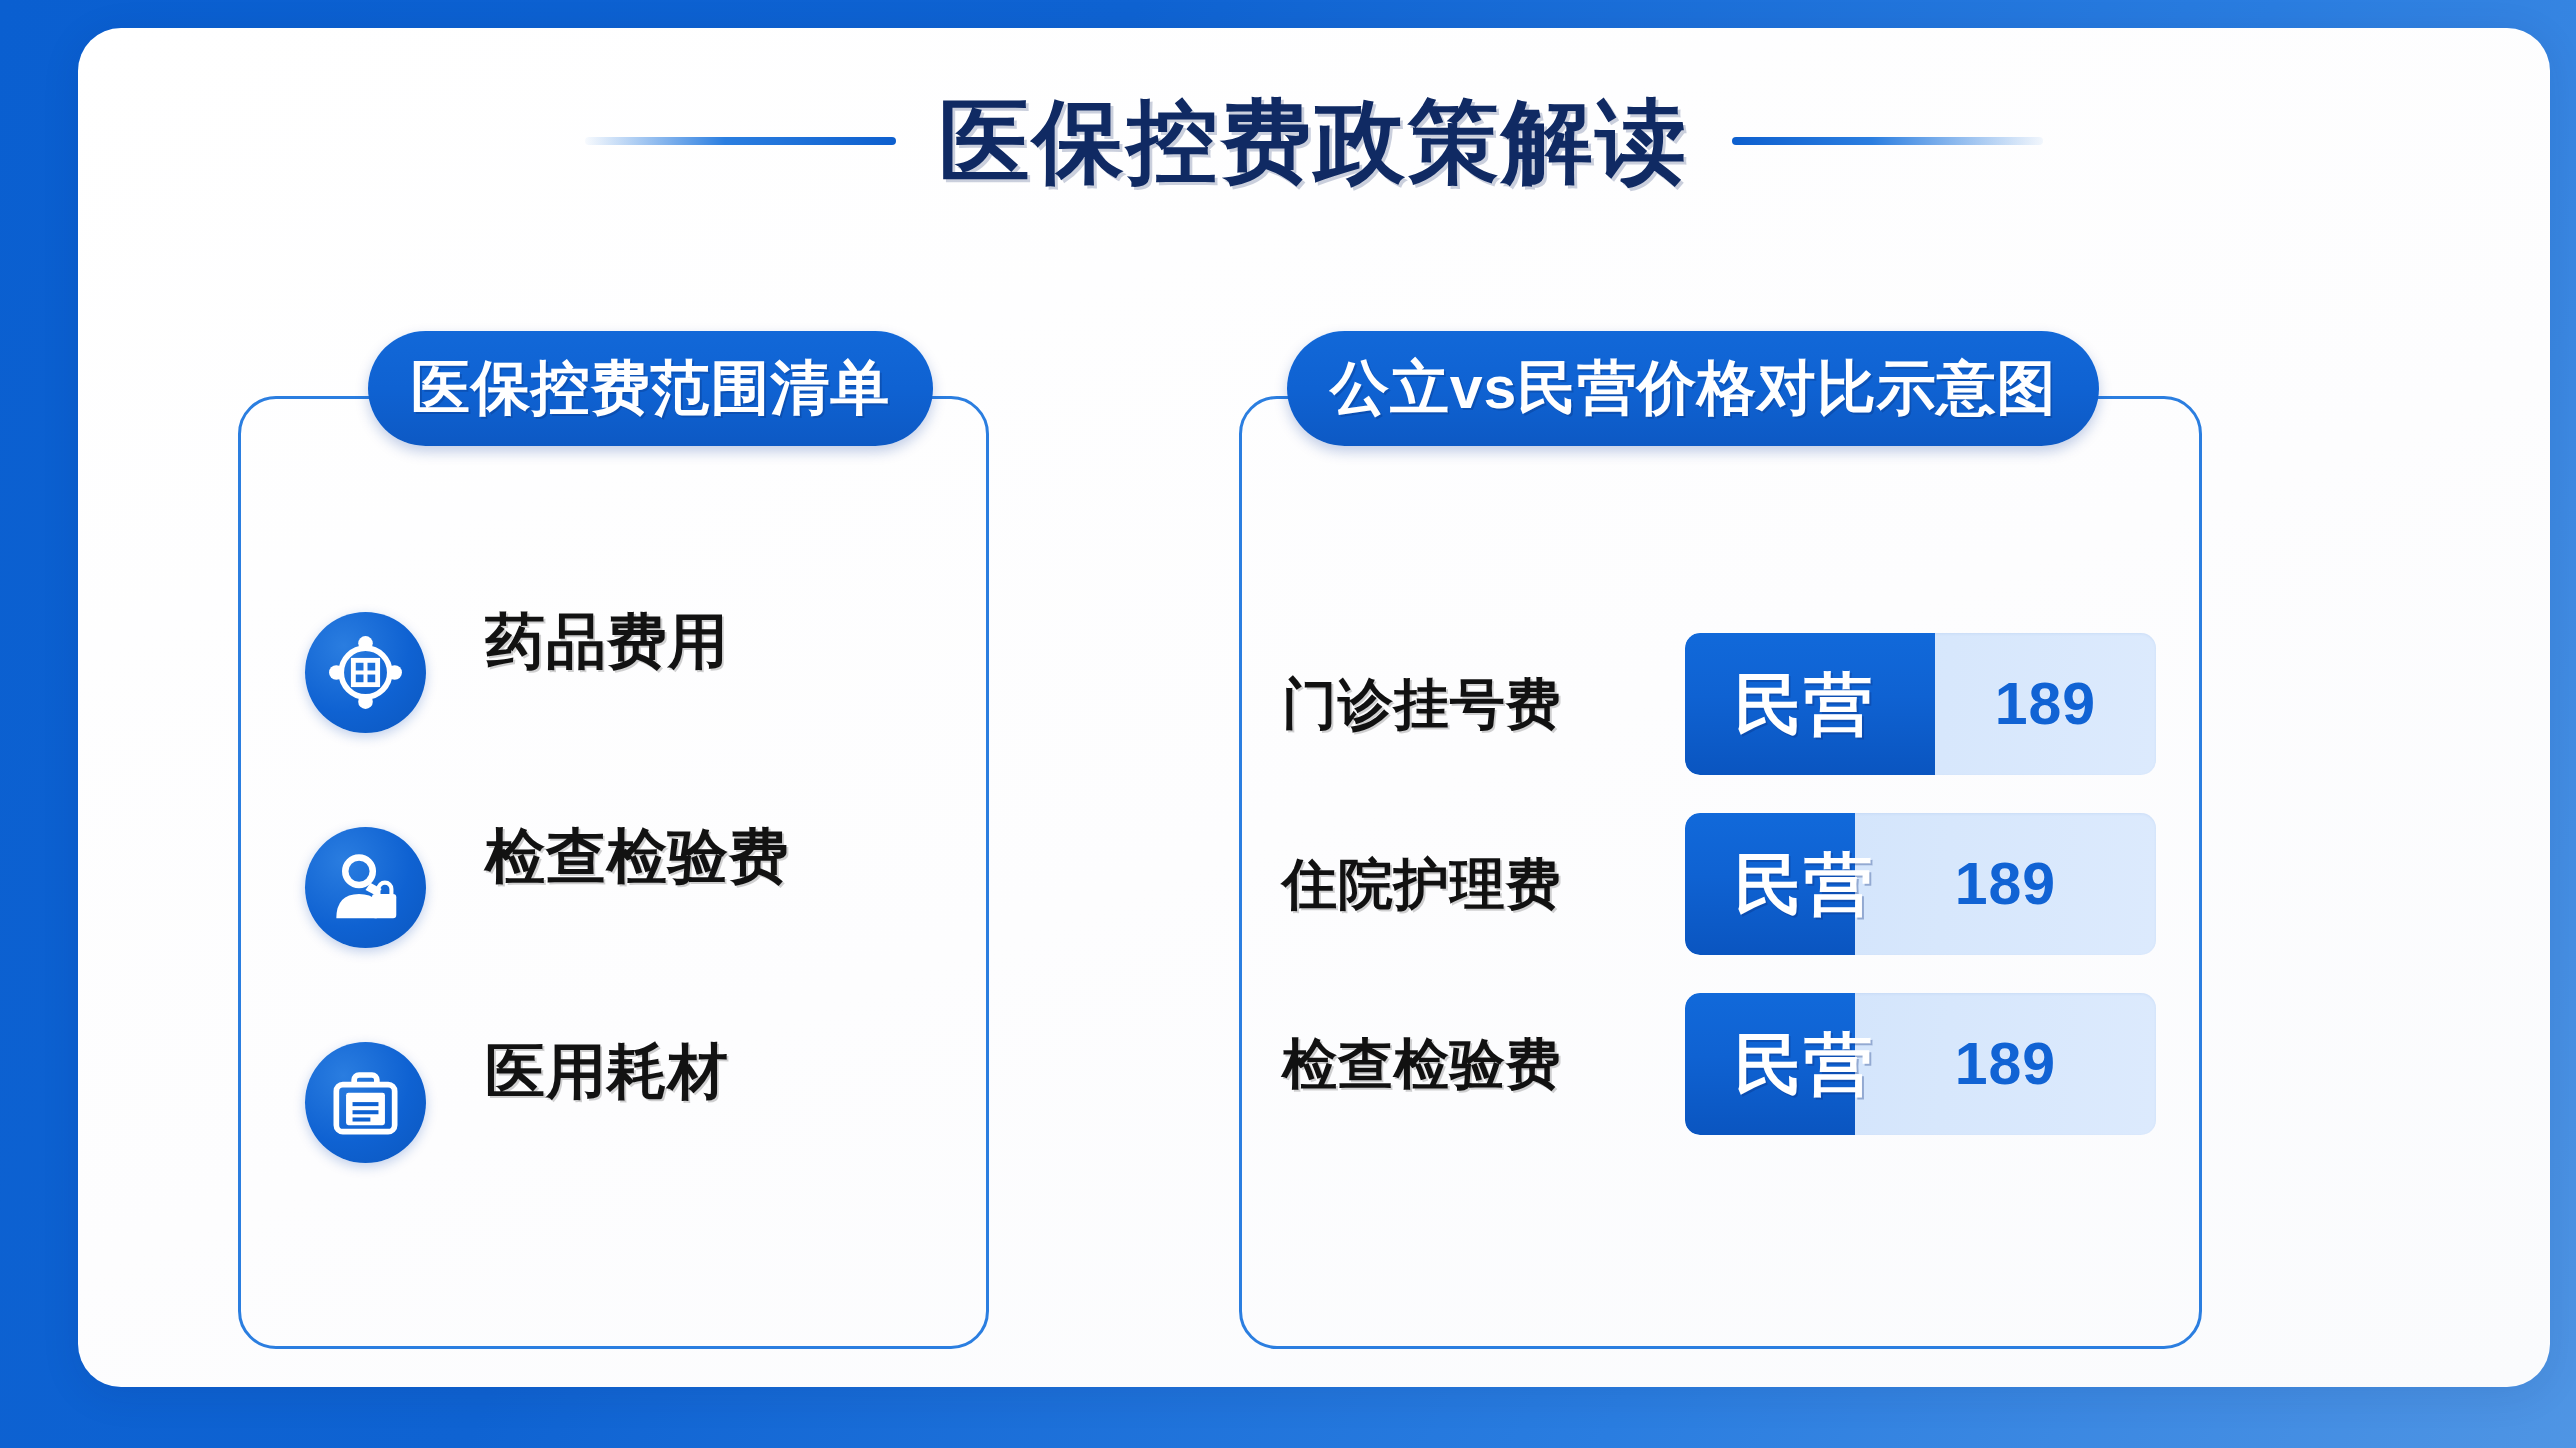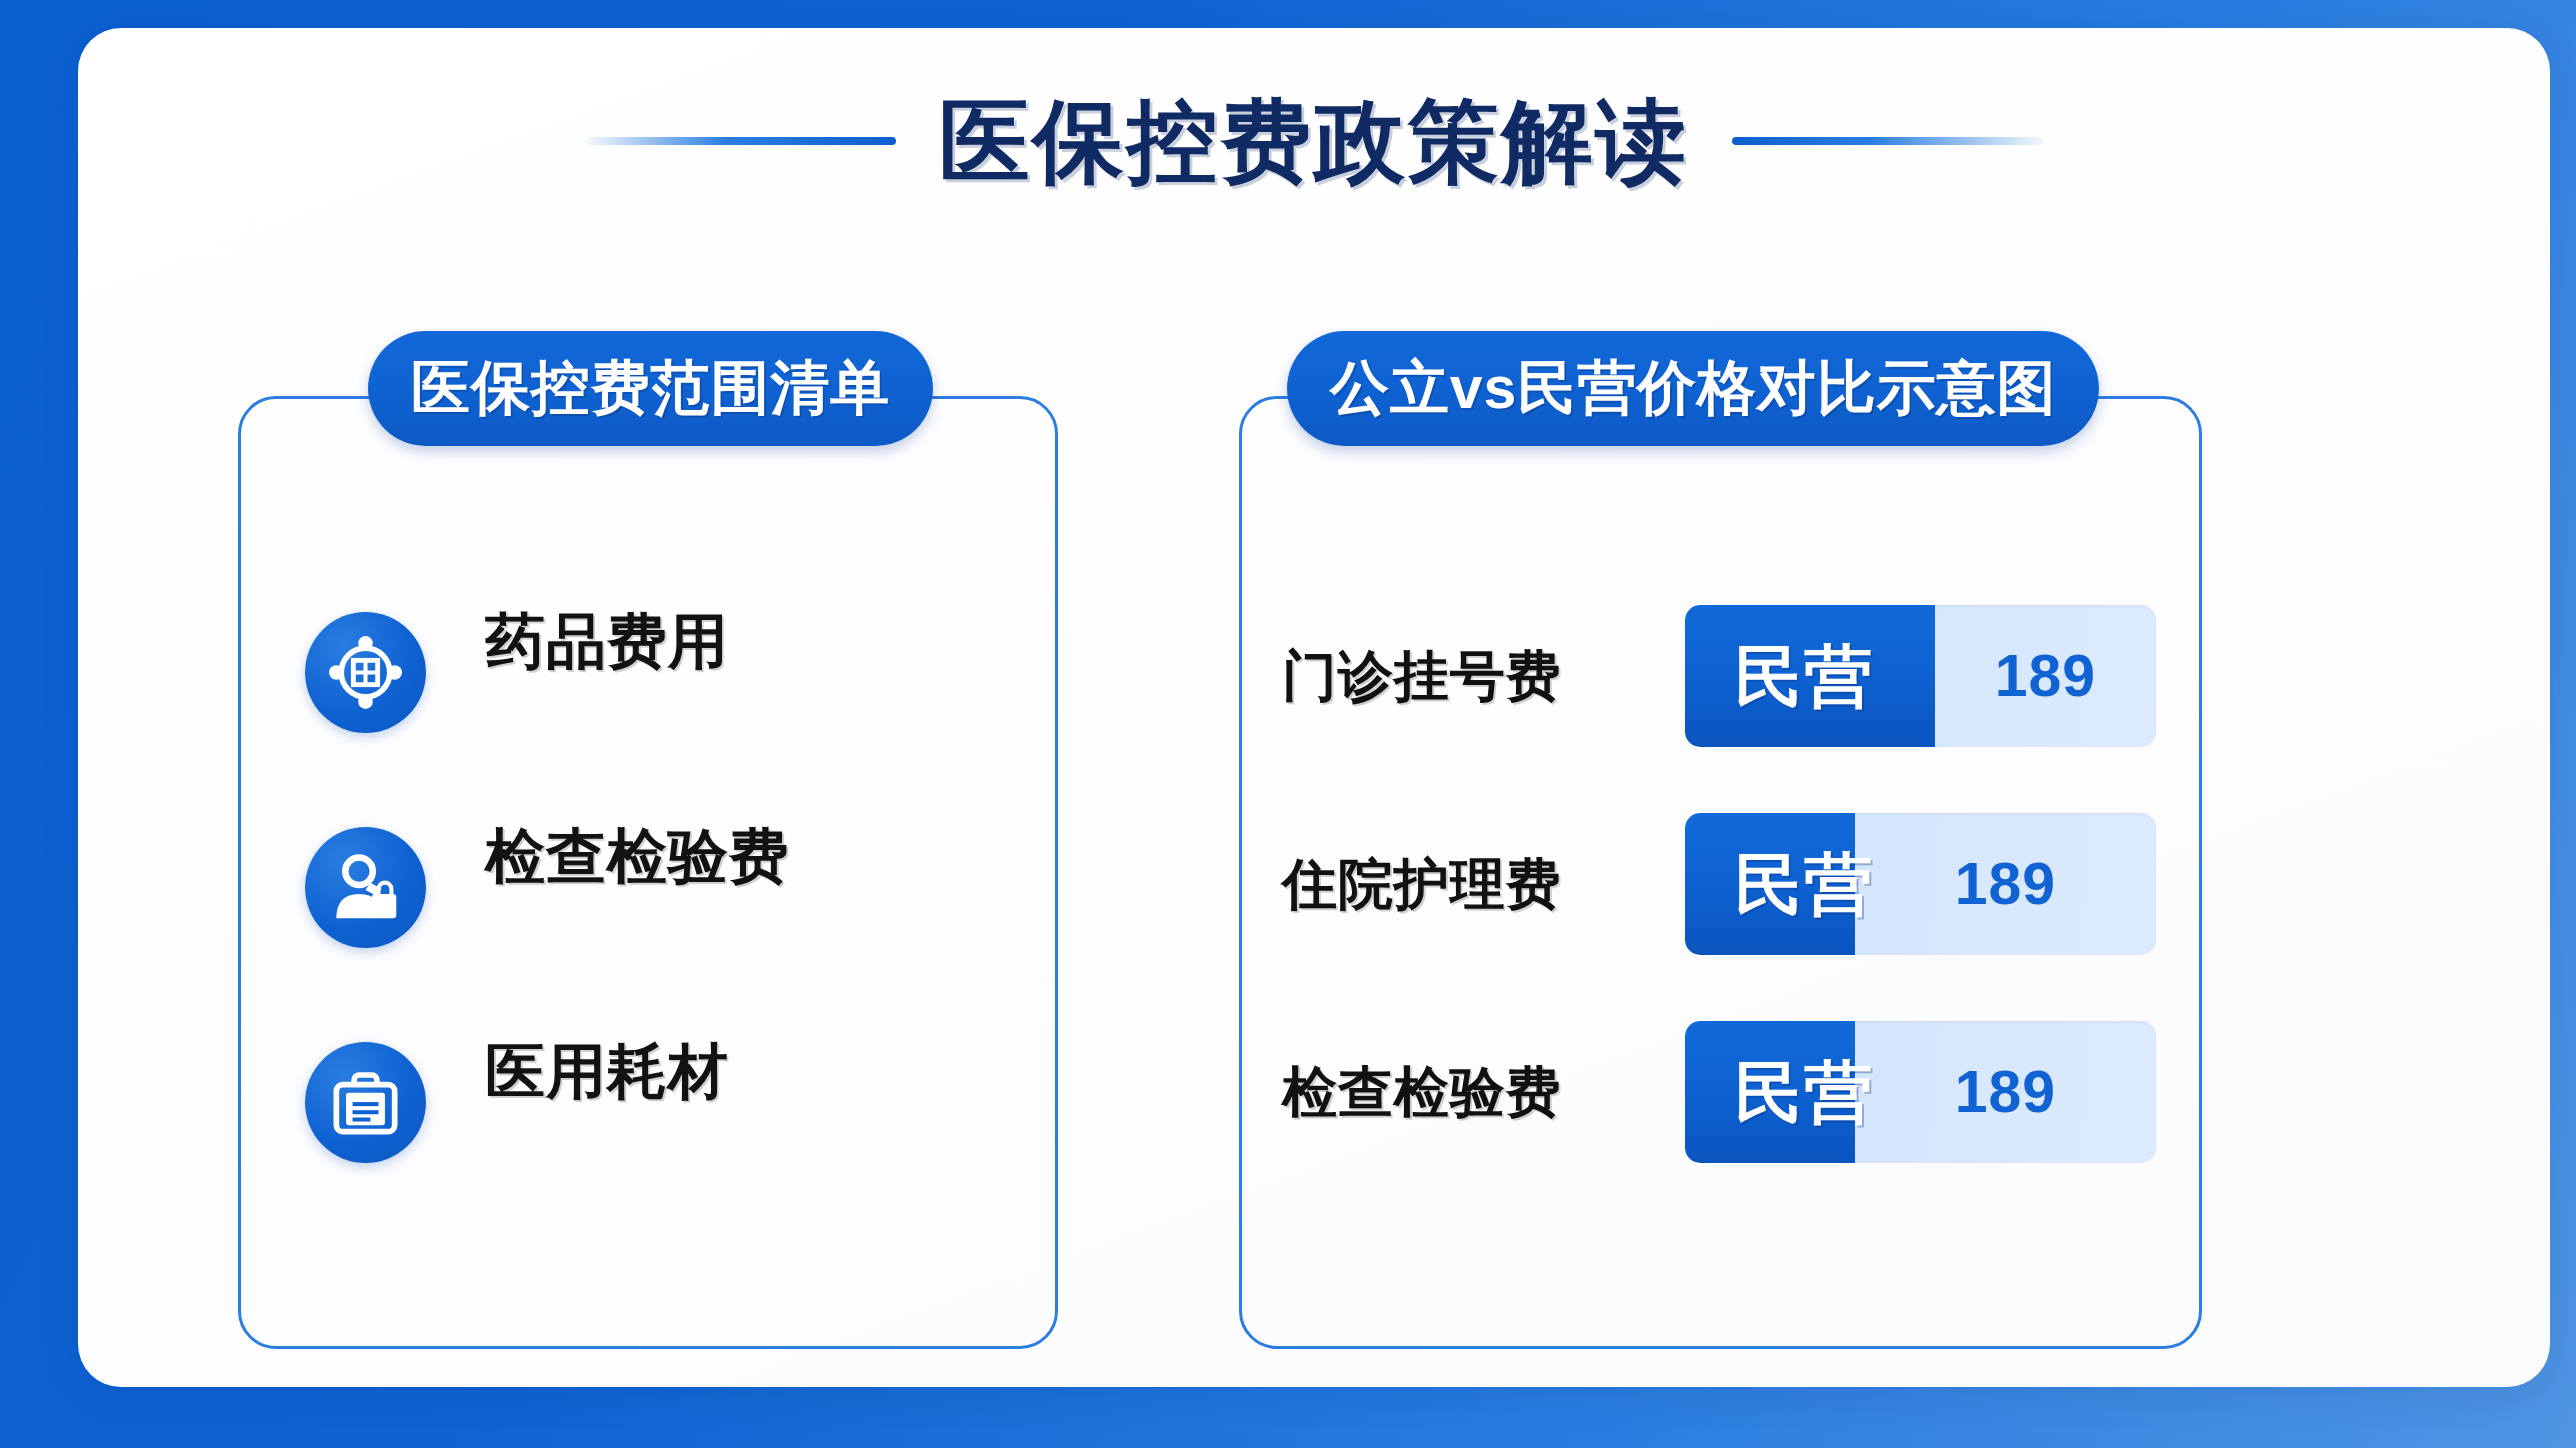--- a/index.html
+++ b/index.html
@@ -69,21 +69,21 @@
 
   
   .panel {
     position: absolute;
     top: 368px;
     height: 953px;
     border: 3.8px solid #2b7ee0;
     border-radius: 38px;
     background: transparent;
   }
-  #panel-left  { left: 160px;  width: 820px; }
+  #panel-left  { left: 160px;  width: 751px; }
   #panel-right { left: 1161px; width: 963px; }
 
   .panel-pill {
     position: absolute;
     top: -68px;
     height: 115px;
     border-radius: 58px;
     background: linear-gradient(180deg, #1268d8 0%, #0f62d2 50%, #0d59c4 100%);
     display: flex;
     align-items: center;
@@ -146,21 +146,21 @@
   }
 
   
   #bar-chart {
     position: absolute;
     left: 0; top: 0;
     width: 100%; height: 100%;
     display: flex;
     flex-direction: column;
     justify-content: center;
-    gap: 66px;
+    gap: 38px;
     padding: 51px 43px 28px 40px;
   }
 
   .bar-row {
     display: flex;
     align-items: center;
     gap: 26.4px;
   }
 
   .bar-cat {

